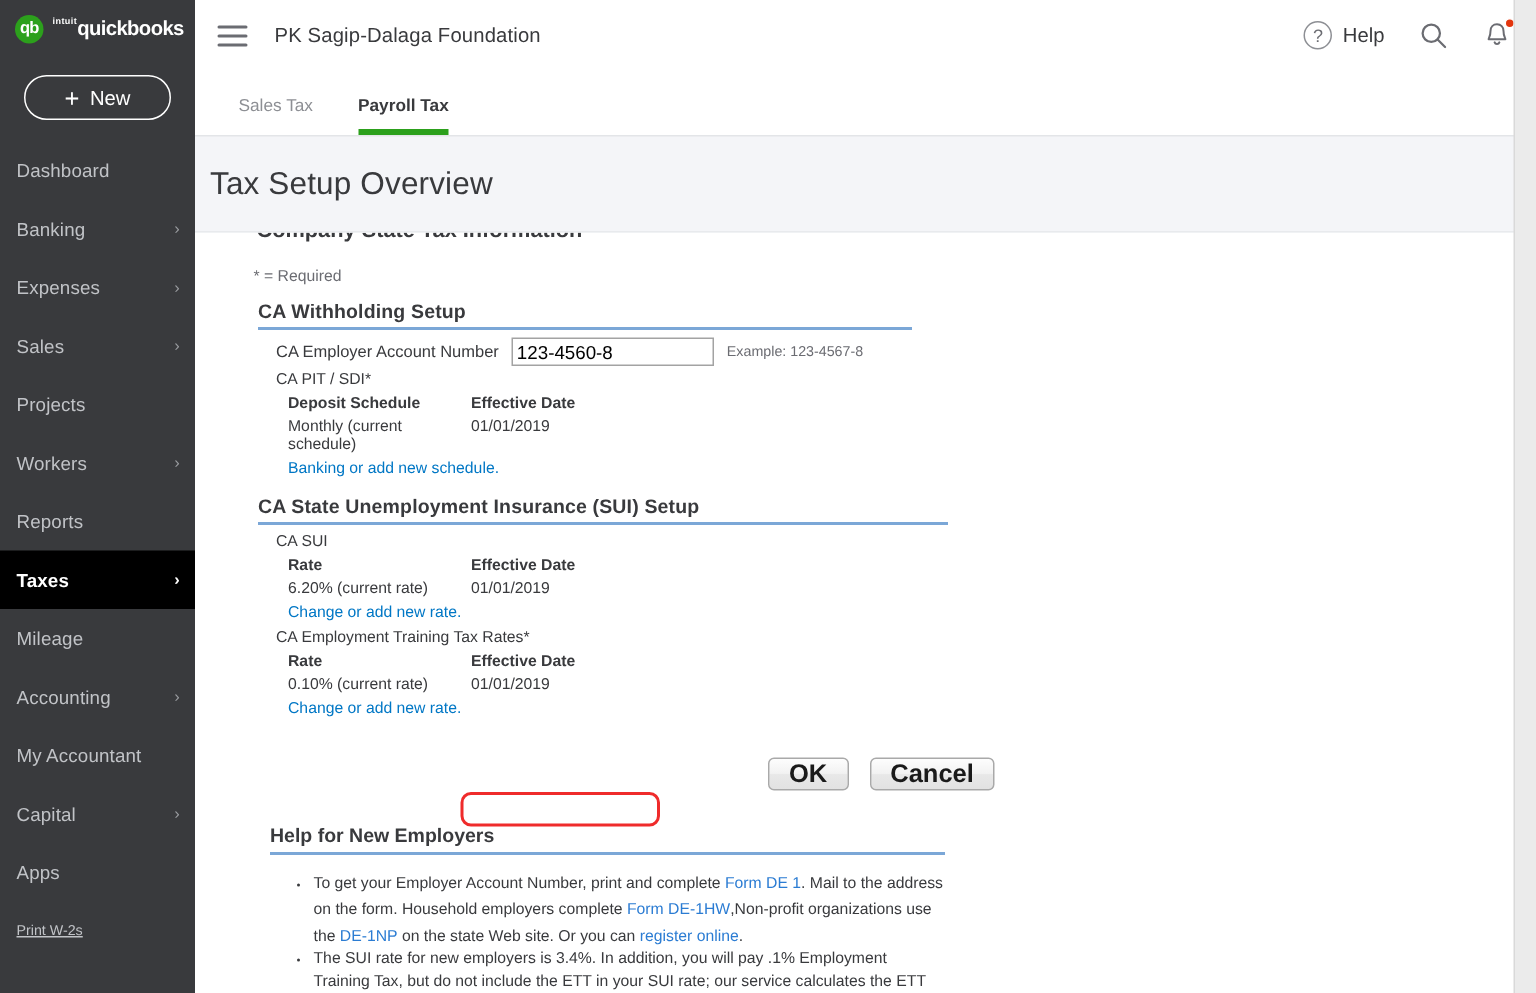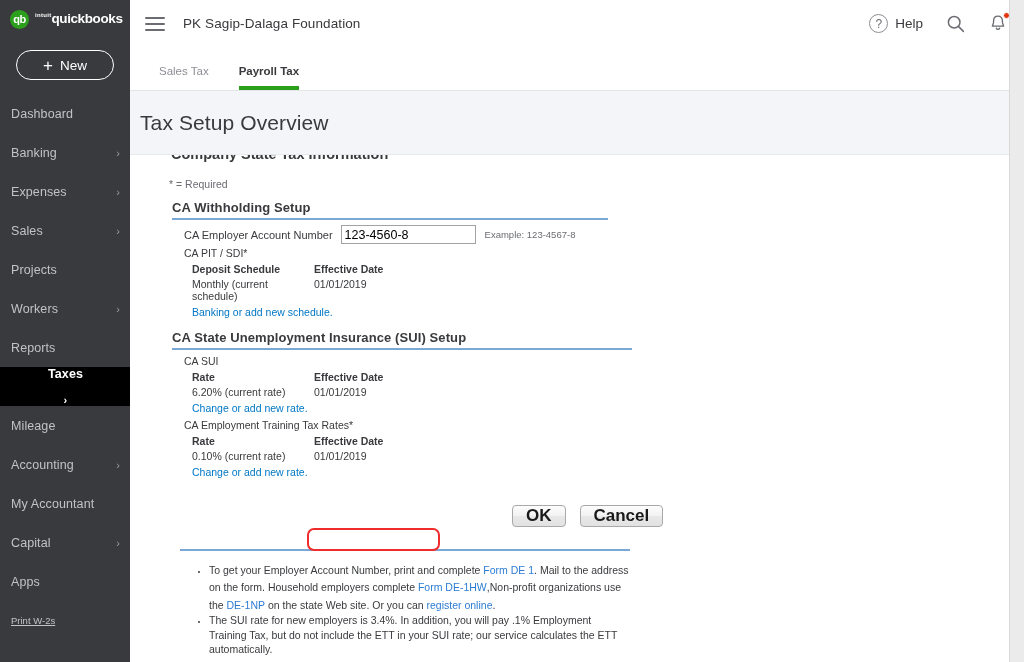--- a/index.html
+++ b/index.html
@@ -72,21 +72,20 @@
     color: #c1c3c7;
     font-size: 12.5px;
     cursor: pointer;
     justify-content: space-between;
     letter-spacing: .1px;
   }
   .nav-item.active {
     background: #000000;
     color: #ffffff;
     font-weight: bold;
-    flex-direction: column;
   }
   .nav-chevron { font-size: 11px; color: #9a9ca0; }
   .nav-item.active .nav-chevron { color: #ffffff; font-weight: bold; }
   .printw2 {
     margin-top: 14px;
     padding-left: 11px;
     color: #c1c3c7;
     font-size: 9.5px;
     text-decoration: underline;
     cursor: pointer;
@@ -517,20 +516,21 @@
           <span class="link">Change or add new rate.</span>
         </div>
 
         <div class="buttons">
           <button class="btn">OK</button>
           <button class="btn">Cancel</button>
         </div>
       </div>
 
       <div class="help-section">
+        <div class="help-head">Help for New Employers</div>
         <div class="help-rule"></div>
         <ul class="help-list">
           <li>
             <span>To get your Employer Account Number, print and complete </span><span class="link blue2">Form DE 1</span><span>. Mail to the address on the form. Household employers complete </span><span class="link blue2">Form DE-1HW</span><span>,Non-profit organizations use the </span><span class="link blue2">DE-1NP</span><span> on the state Web site. Or you can </span><span class="link blue2">register online</span><span>.</span>
           </li>
           <li>The SUI rate for new employers is 3.4%. In addition, you will pay .1% Employment Training Tax, but do not include the ETT in your SUI rate; our service calculates the ETT automatically.</li>
 
         </ul>
       </div>
 

